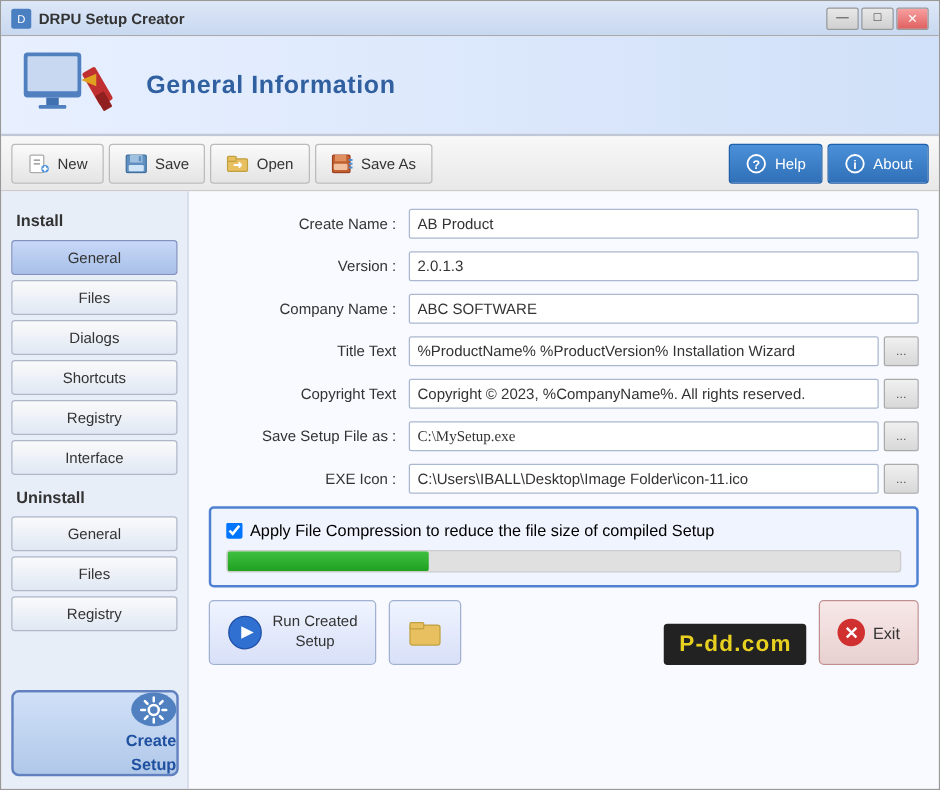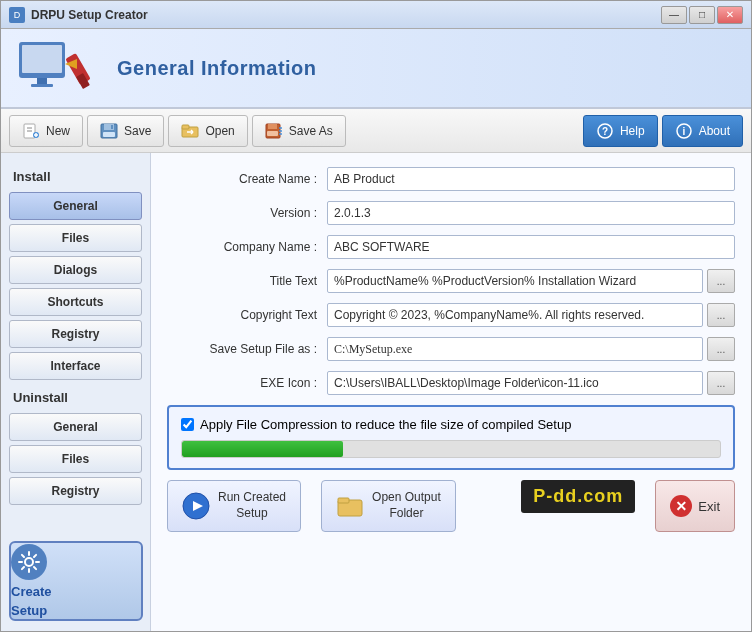--- a/index.html
+++ b/index.html
@@ -161,39 +161,38 @@
       background: linear-gradient(to bottom, #fafafa, #e0e8f4);
       border: 1px solid #b0b8c8;
       border-radius: 3px;
       cursor: pointer;
       text-align: right;
       font-size: 12px;
       color: #333;
       display: flex;
       align-items: center;
       justify-content: center;
-      font-weight: bold;
     }
     .sidebar-btn.active {
       background: linear-gradient(to bottom, #c8d8f8, #a8c0e8);
       border-color: #8090c0;
     }
 
     
     .create-setup-btn {
       margin-top: auto;
       width: 134px;
-      height: 80px;
+      height: 69px;
       background: linear-gradient(to bottom, #d0e0f8, #b0c8e8);
       border: 2px solid #6080c0;
       border-radius: 6px;
       cursor: pointer;
       display: flex;
       flex-direction: column;
-      align-items: flex-start;
+      align-items: flex-end;
       justify-content: center;
       gap: 4px;
       color: #2050a0;
       font-weight: bold;
       font-size: 14px;
     }
 
     
     .content-panel {
       flex: 1;
@@ -270,22 +269,22 @@
     .create64-row {
       display: flex;
       align-items: center;
       gap: 6px;
       margin-bottom: 12px;
       font-size: 13px;
       font-weight: 500;
     }
     .bottom-actions {
       display: flex;
-      align-items: flex-start;
-      gap: 20px;
+      align-items: flex-end;
+      gap: 10px;
     }
     .action-btn {
       height: 52px;
       padding: 0 14px;
       background: linear-gradient(to bottom, #f0f4ff, #d8e0f8);
       border: 1px solid #a0b0d0;
       border-radius: 4px;
       cursor: pointer;
       display: flex;
       align-items: center;
@@ -558,21 +557,20 @@
           </div>
           <div class="action-btn-text">Run Created<br>Setup</div>
         </button>
         <button class="action-btn">
           <div class="action-btn-icon">
             <svg width="28" height="28" viewBox="0 0 28 28">
               <rect x="2" y="8" width="24" height="16" rx="2" fill="#e8c060" stroke="#c0a040" stroke-width="1"></rect>
               <rect x="2" y="6" width="11" height="5" rx="1" fill="#e8c060" stroke="#c0a040" stroke-width="1"></rect>
             </svg>
           </div>
-          <div class="action-btn-text">Open Output<br>Folder</div>
         </button>
         <div class="watermark">P-dd.com</div>
         <button class="exit-btn">
           <div class="exit-icon">✕</div>
           <span>Exit</span>
         </button>
       </div>
 
     </div>
   </div>

